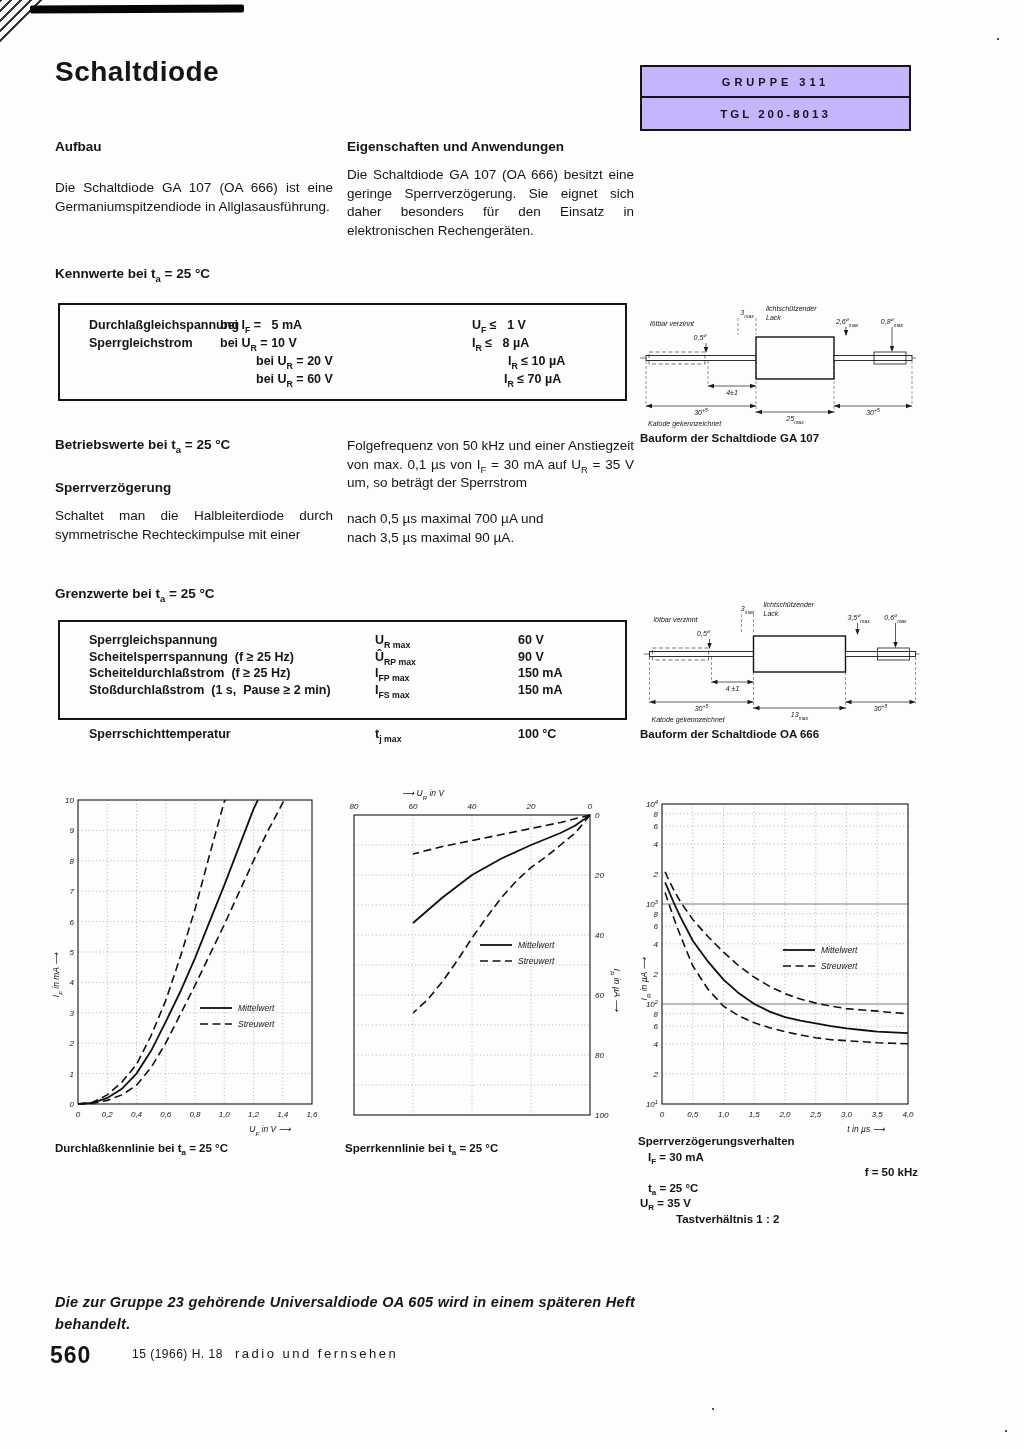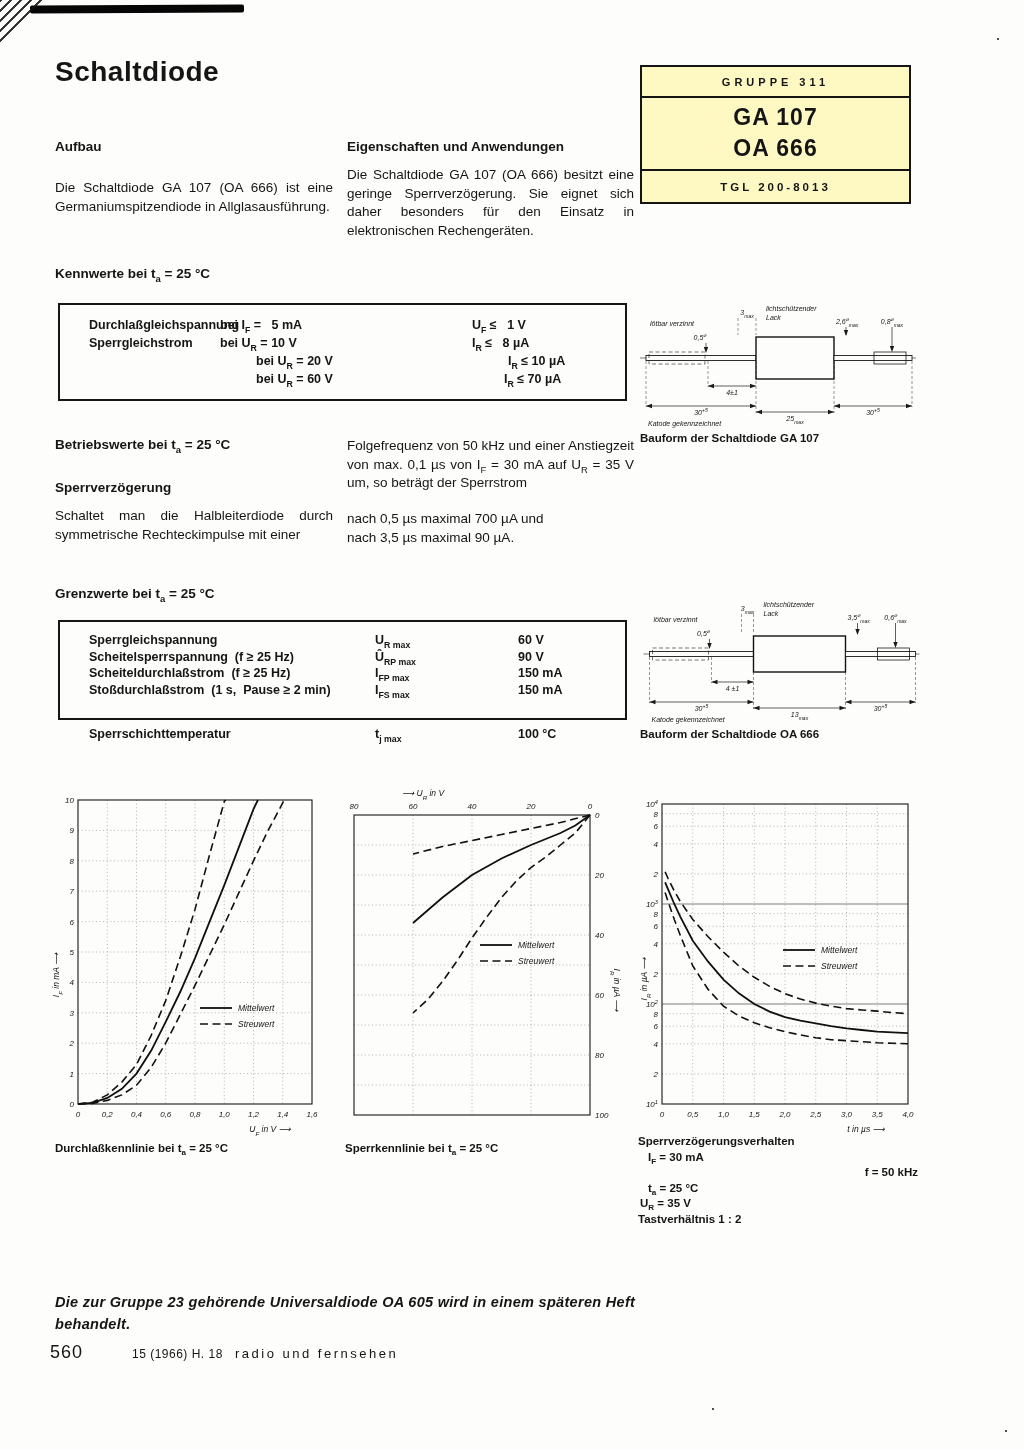--- a/index.html
+++ b/index.html
@@ -12,39 +12,39 @@
         background:repeating-linear-gradient(135deg,#111 0 2px,transparent 2px 7px);
         clip-path:polygon(0 0,100% 0,0 100%);opacity:.85}
   .sp{position:absolute;width:2px;height:2px;background:#111;border-radius:50%}
 
   .title{position:absolute;left:55px;top:56px;font-size:28px;font-weight:bold;letter-spacing:.5px}
   .h2{position:absolute;font-size:13.5px;font-weight:bold}
   .para{position:absolute;font-size:13.5px;line-height:1.38;text-align:justify}
   sub{font-size:70%;line-height:0}
 
   
-  .part-box{position:absolute;left:640px;top:65px;width:267px;border:2px solid #141414;background:#fef9c3}
+  .part-box{position:absolute;left:640px;top:65px;width:267px;border:2px solid #141414;background:#c4b5fd}
   .part-box .r1{border-bottom:2px solid #141414;text-align:center;font-size:11px;font-weight:bold;
         letter-spacing:4px;padding:9px 0 8px}
   .part-box .r2{border-bottom:2px solid #141414;text-align:center;font-size:23px;font-weight:bold;
         letter-spacing:1px;line-height:31px;padding:4px 0 5px}
   .part-box .r3{text-align:center;font-size:11.5px;font-weight:bold;letter-spacing:3px;padding:10px 0 9px}
 
   
   .vbox{position:absolute;border:2px solid #161616;background:#fdfdfb}
   .trow{position:absolute;left:0;width:100%;height:18px;font-size:12.5px;font-weight:bold}
   .trow span{position:absolute;white-space:pre}
 
   .cap{position:absolute;font-size:11.5px;font-weight:bold}
   .cond-line{font-size:11.5px;font-weight:bold;line-height:15.5px;white-space:pre}
 
   .note{position:absolute;left:55px;top:1291px;width:585px;font-size:14.5px;font-weight:bold;
         font-style:italic;line-height:22px;letter-spacing:.3px}
   .footer{position:absolute;left:50px;top:1342px;font-size:12px}
-  .footer .pg{font-size:18px;font-weight:normal;letter-spacing:1px}
+  .footer .pg{font-size:23px;font-weight:bold;letter-spacing:1px}
   .footer .iss{position:absolute;left:82px;top:5px;letter-spacing:.5px;white-space:pre}
   .footer .mag{position:absolute;left:185px;top:4px;font-size:13px;letter-spacing:2.5px;white-space:pre}
 
   
   svg text{font-family:"Liberation Sans",sans-serif;font-style:italic;font-size:8px;fill:#161616}
   svg .lab{font-size:8.5px}
   .axbox{fill:none;stroke:#161616;stroke-width:1.1}
   .grid{stroke:#6b6b6b;stroke-width:.5;stroke-dasharray:1 2.6;fill:none}
   .grid-major{stroke:#3a3a3a;stroke-width:.65;fill:none}
   .ser-solid{fill:none;stroke:#101010;stroke-width:1.8}
@@ -66,24 +66,20 @@
   <div class="artifact-bar"></div>
   <div class="artifact-corner"></div>
   <div class="sp" style="left:712px;top:1408px"></div>
   <div class="sp" style="left:1005px;top:1430px"></div>
   <div class="sp" style="left:997px;top:38px"></div>
 
   <div class="title">Schaltdiode</div>
 
   <div class="part-box">
     <div class="r1">GRUPPE 311</div>
-    <div class="r2">
-      <div>GA 107</div>
-      <div>OA 666</div>
-    </div>
     <div class="r3">TGL 200-8013</div>
   </div>
 
   <div class="h2" style="left:55px;top:139px">Aufbau</div>
   <div class="para" style="left:55px;top:179px;width:278px">Die Schaltdiode GA 107 (OA 666) ist eine Germaniumspitzendiode in Allglasausführung.</div>
 
   <div class="h2" style="left:347px;top:139px">Eigenschaften und Anwendungen</div>
   <div class="para" style="left:347px;top:166px;width:287px">Die Schaltdiode GA 107 (OA 666) besitzt eine geringe Sperrverzögerung. Sie eignet sich daher besonders für den Einsatz in elektronischen Rechengeräten.</div>
 
   <div class="h2" style="left:55px;top:266px">Kennwerte bei t<sub>a</sub> = 25 °C</div>
@@ -384,21 +380,21 @@
 
   <div class="cap" style="left:55px;top:1142px">Durchlaßkennlinie bei t<sub>a</sub> = 25 °C</div>
   <div class="cap" style="left:345px;top:1142px">Sperrkennlinie bei t<sub>a</sub> = 25 °C</div>
   <div style="position:absolute;left:638px;top:1134px;width:280px">
     <div class="cond-line">Sperrverzögerungsverhalten</div>
     <div id="chart3-conds">
         <div class="cond-line" style="padding-left: 10px;">I<sub>F</sub> = 30 mA</div>
         <div class="cond-line" style="padding-left: 16px; text-align: right;">f = 50 kHz</div>
         <div class="cond-line" style="padding-left: 10px;">t<sub>a</sub> = 25 °C</div>
         <div class="cond-line" style="padding-left: 2px;">U<sub>R</sub> = 35 V</div>
-        <div class="cond-line" style="padding-left: 0px;">Tastverhältnis 1 : 2</div>
+        <div class="cond-line" style="padding-left: 0px; margin-left: 38px;">Tastverhältnis 1 : 2</div>
       </div>
   </div>
 
   <div class="note">Die zur Gruppe 23 gehörende Universaldiode OA 605 wird in einem späteren Heft behandelt.</div>
 
   <div class="footer">
     <span class="pg">560</span>
     <span class="iss">15 (1966) H. 18</span>
     <span class="mag">radio und fernsehen</span>
   </div>

